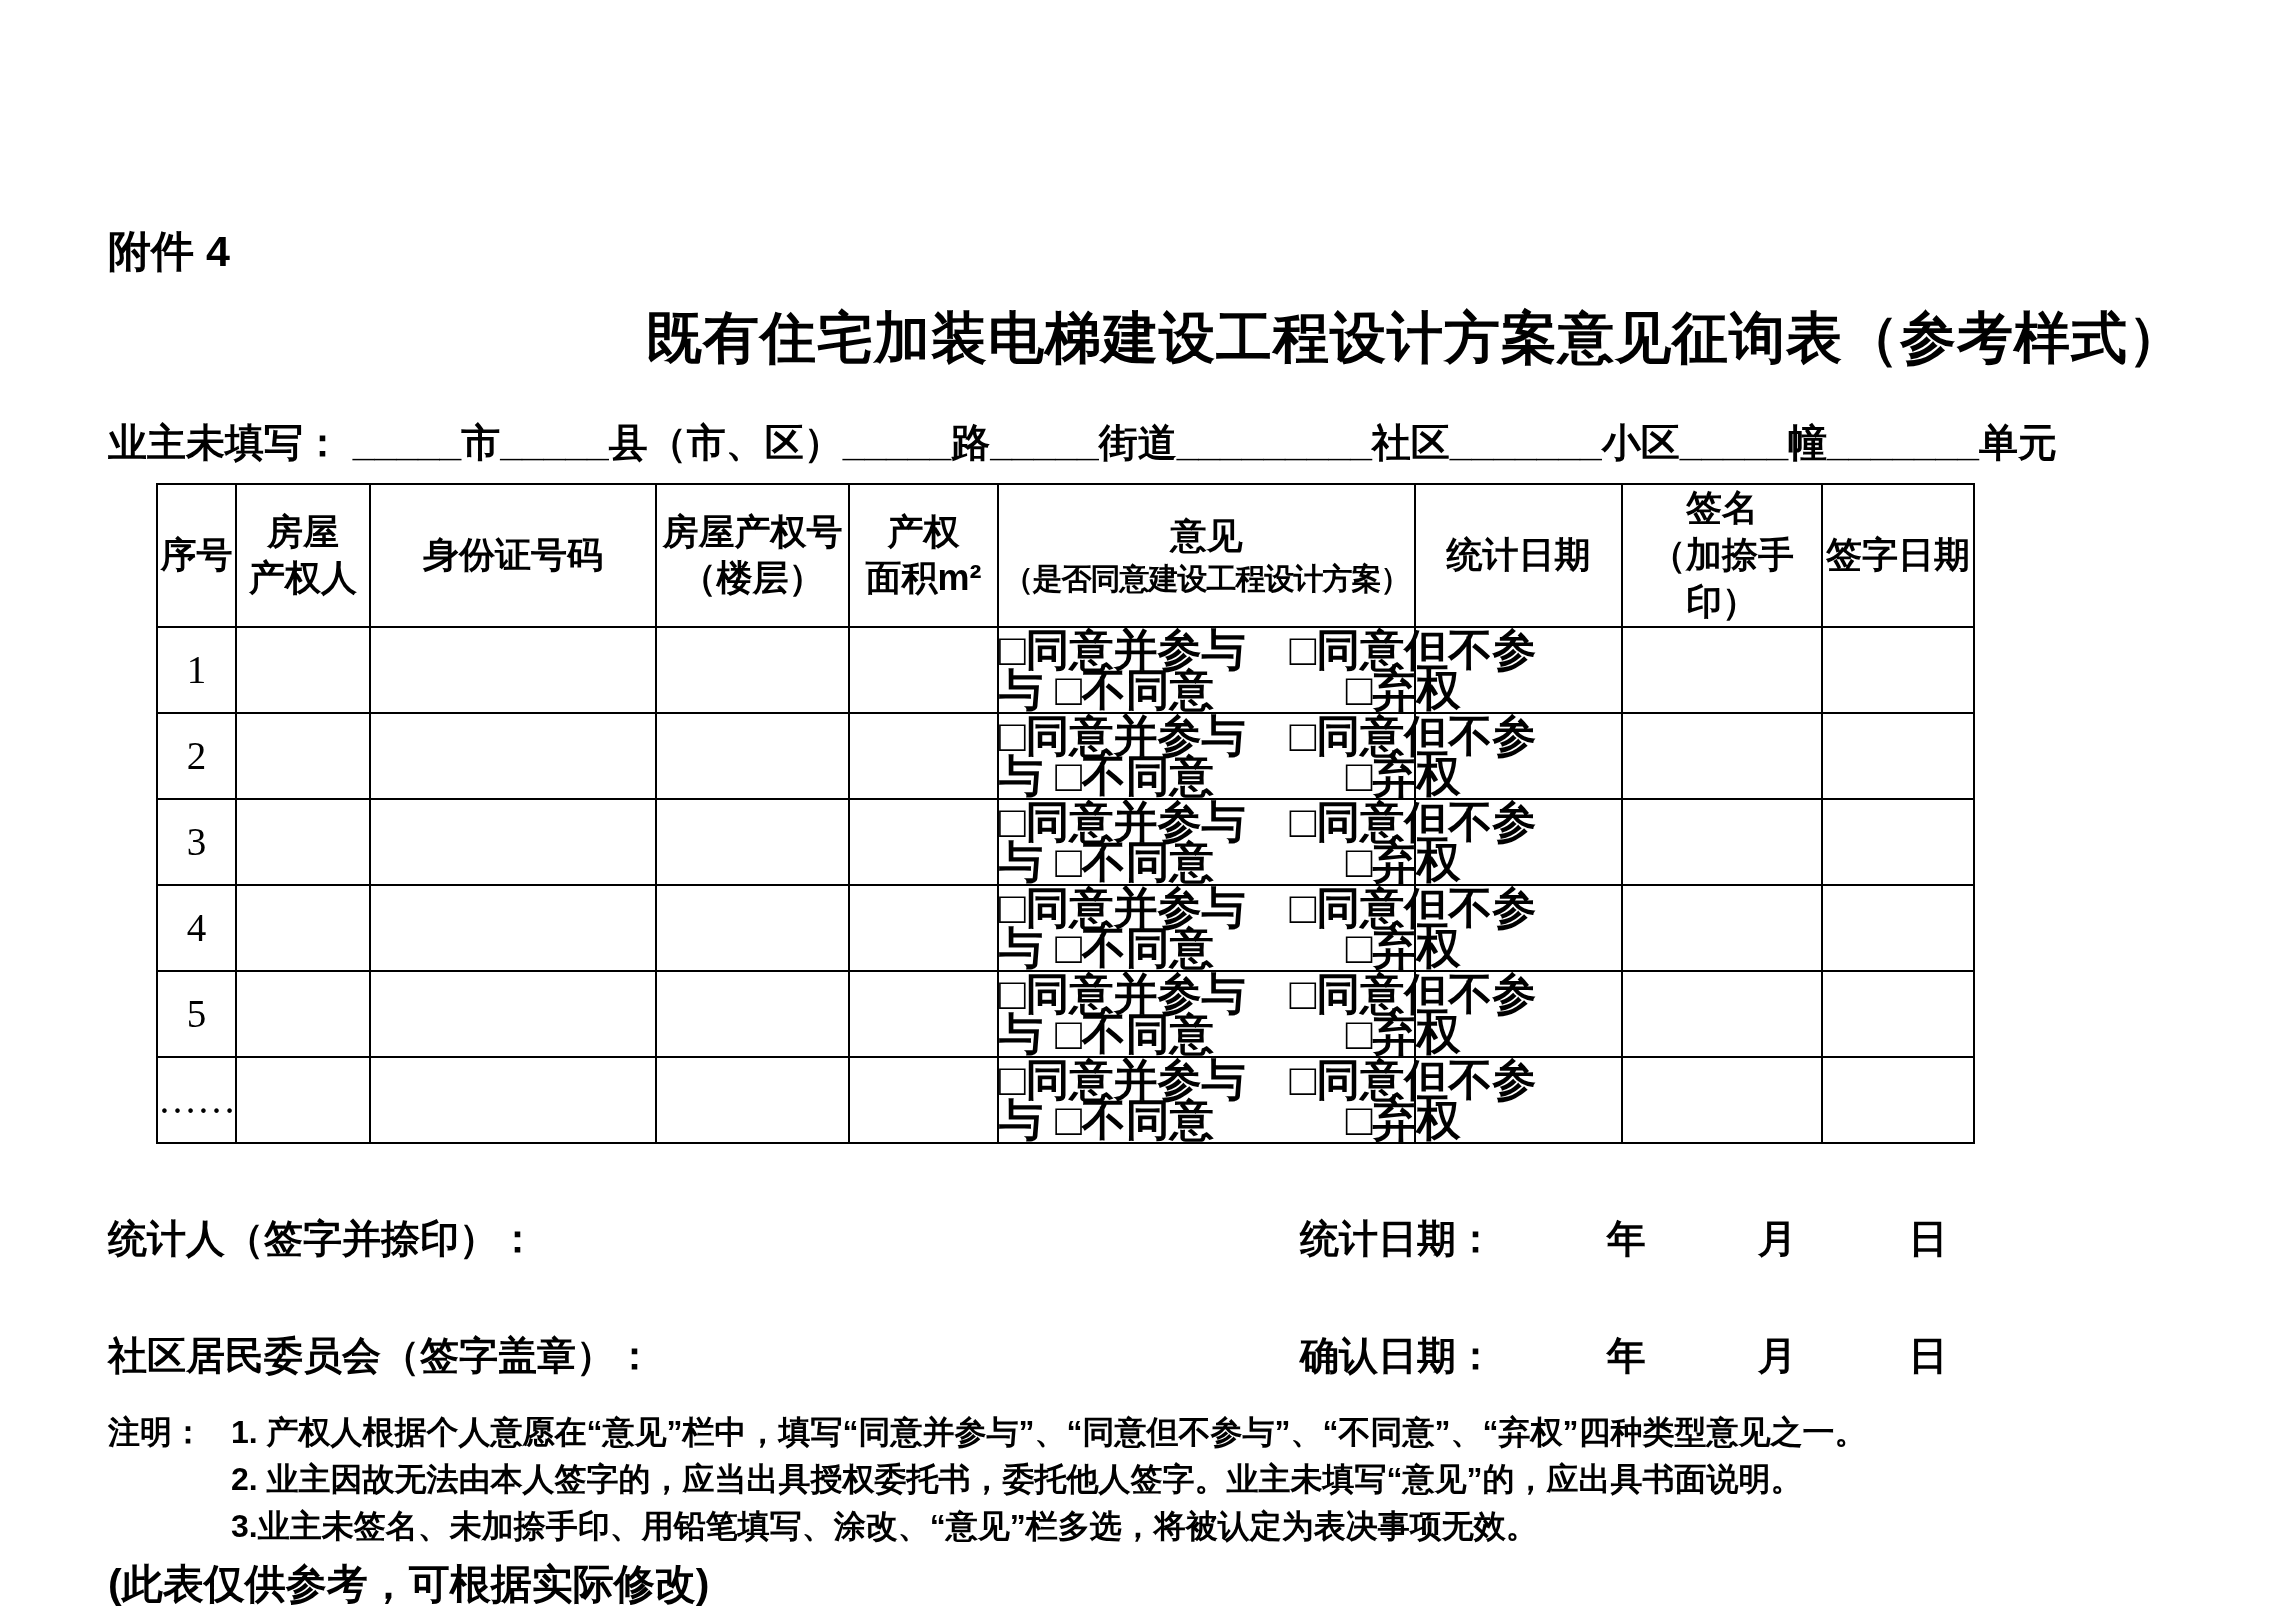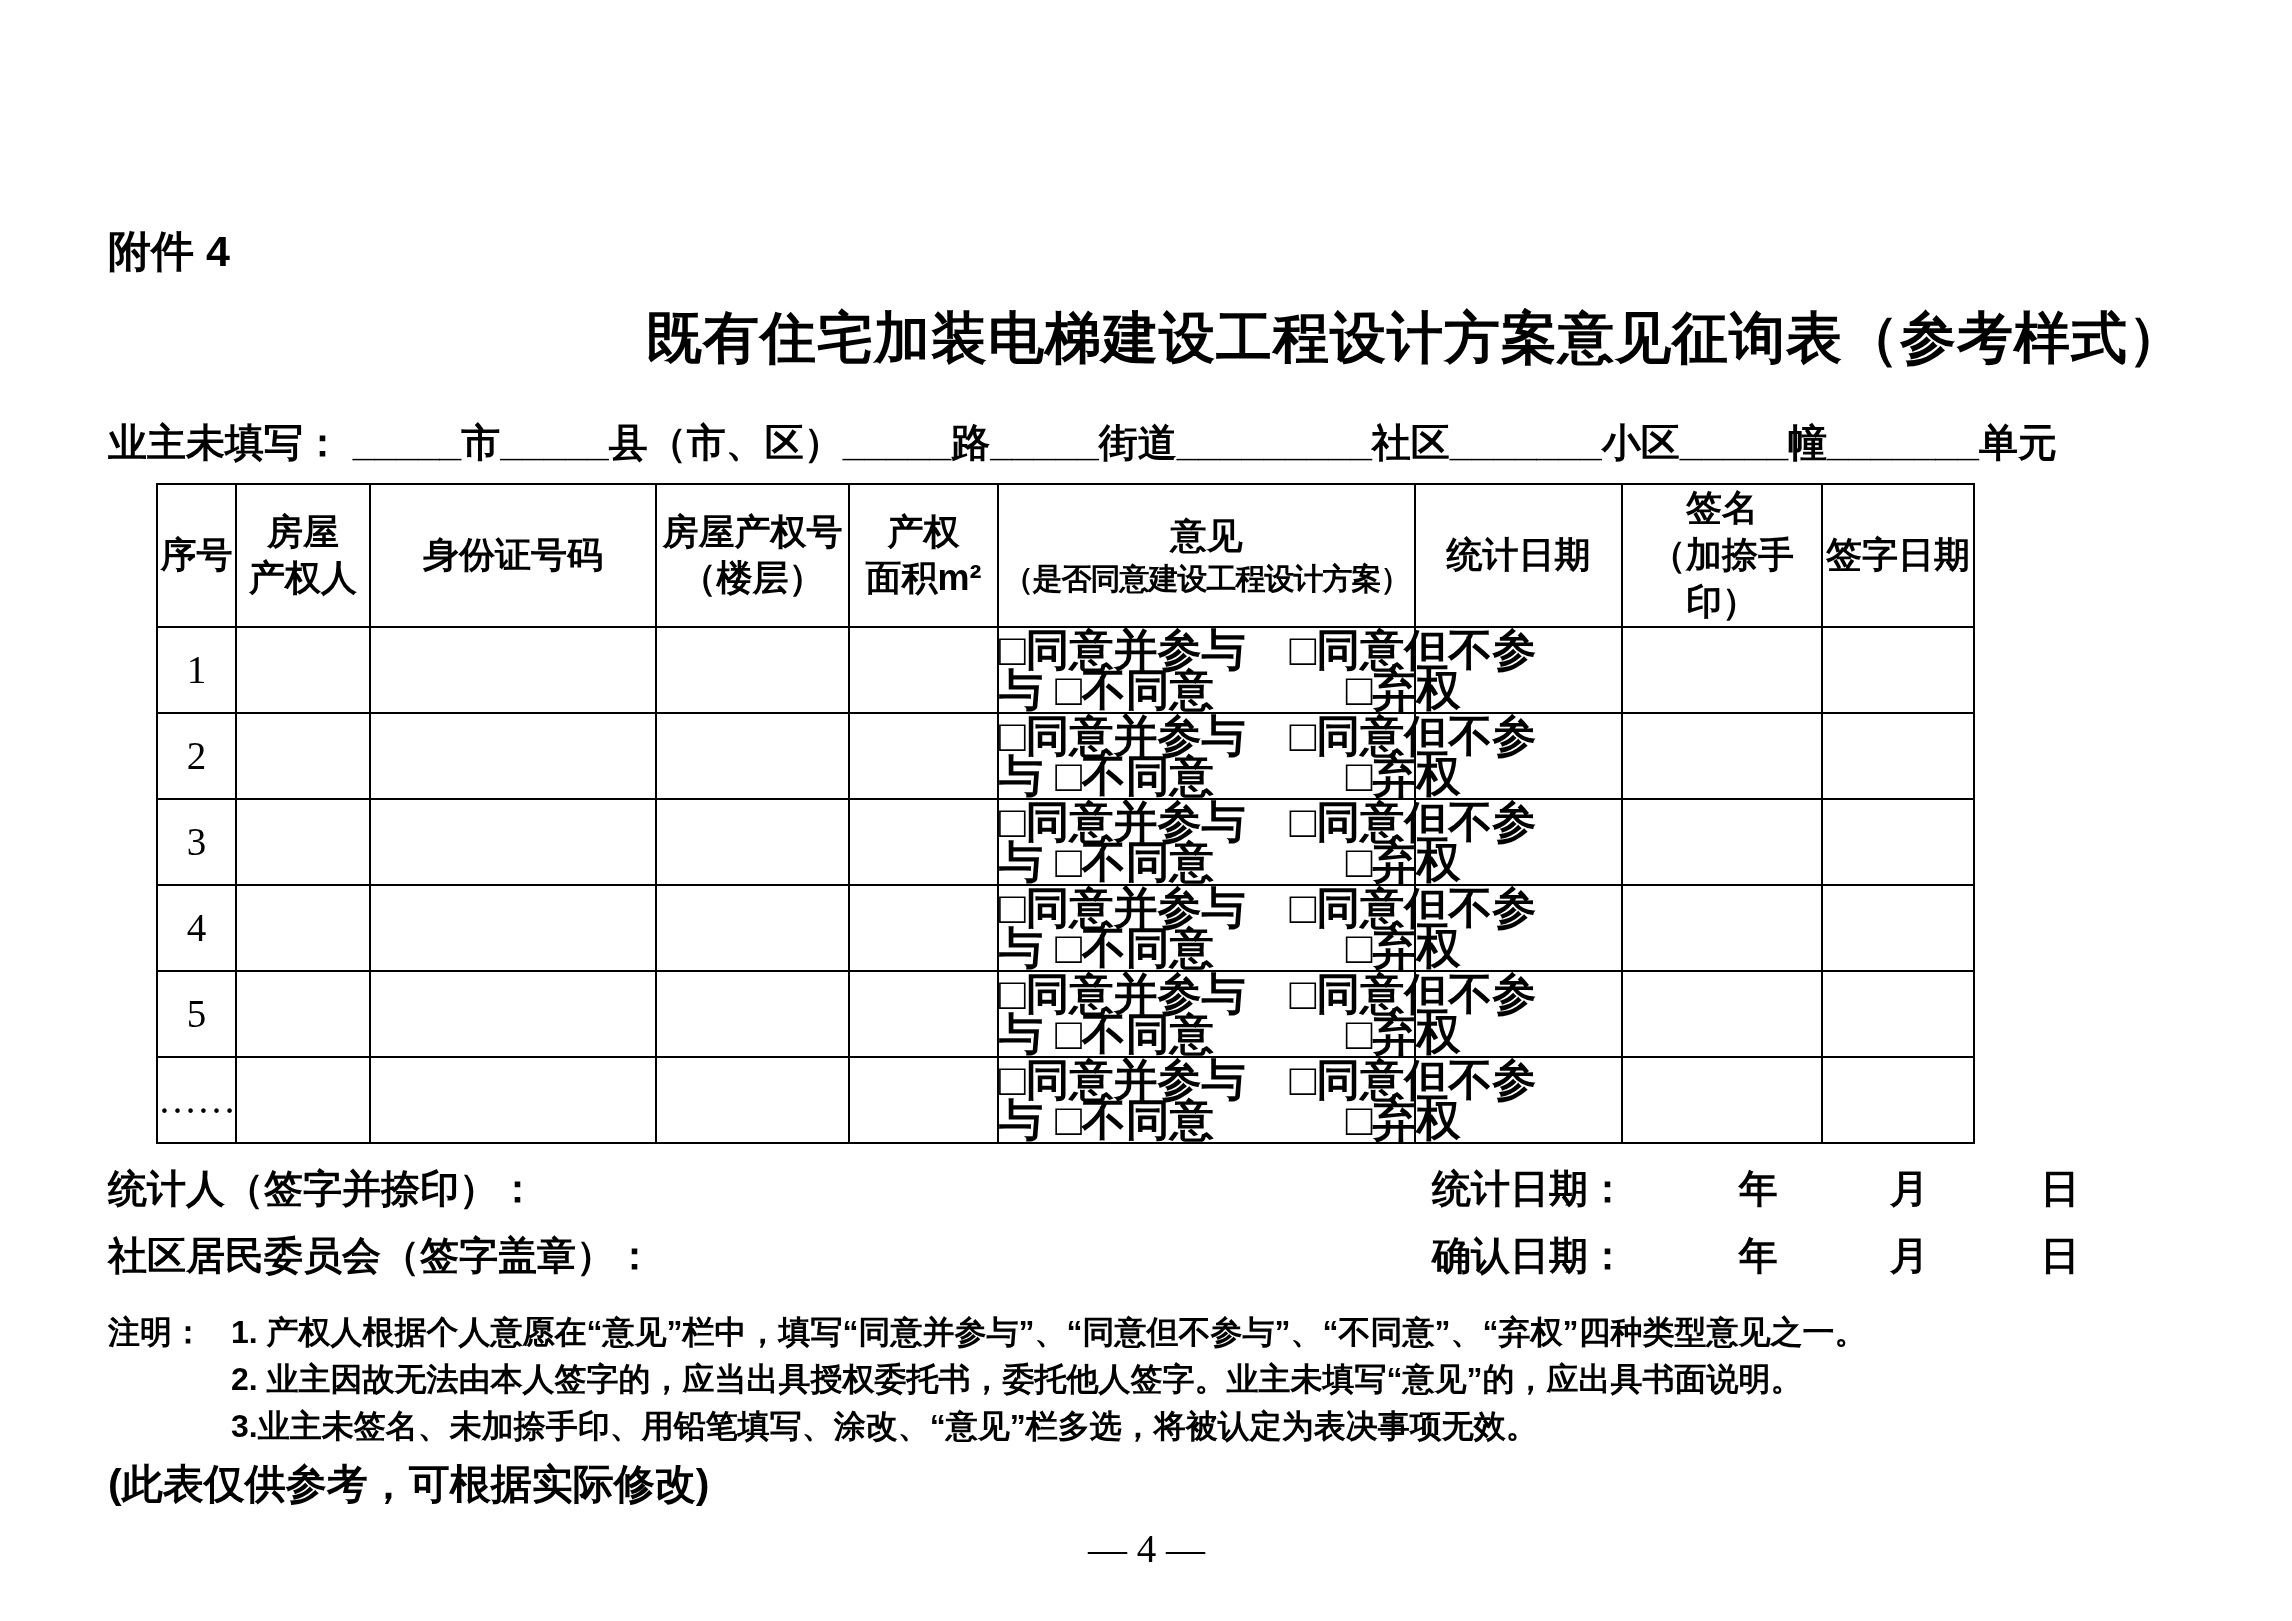--- a/index.html
+++ b/index.html
@@ -78,28 +78,28 @@
     padding: 2px 3.9px 2px 7.8px;
   }
   .op-line {
     font-size: 44px;
     font-weight: bold;
     line-height: 40px;
     white-space: nowrap;
   }
   .signoff {
     position: relative;
-    margin-top: 18px;
+    margin-top: 68px;
     height: 49px;
     font-size: 39px;
     font-weight: bold;
   }
   .signoff .date-group {
     position: absolute;
-    left: 1324px;
+    left: 1192px;
     top: 0;
     white-space: nowrap;
   }
   .signoff .ymd {
     display: inline-block;
     margin-left: 101px;
   }
   .notes {
     display: flex;
     margin-top: 31px;

